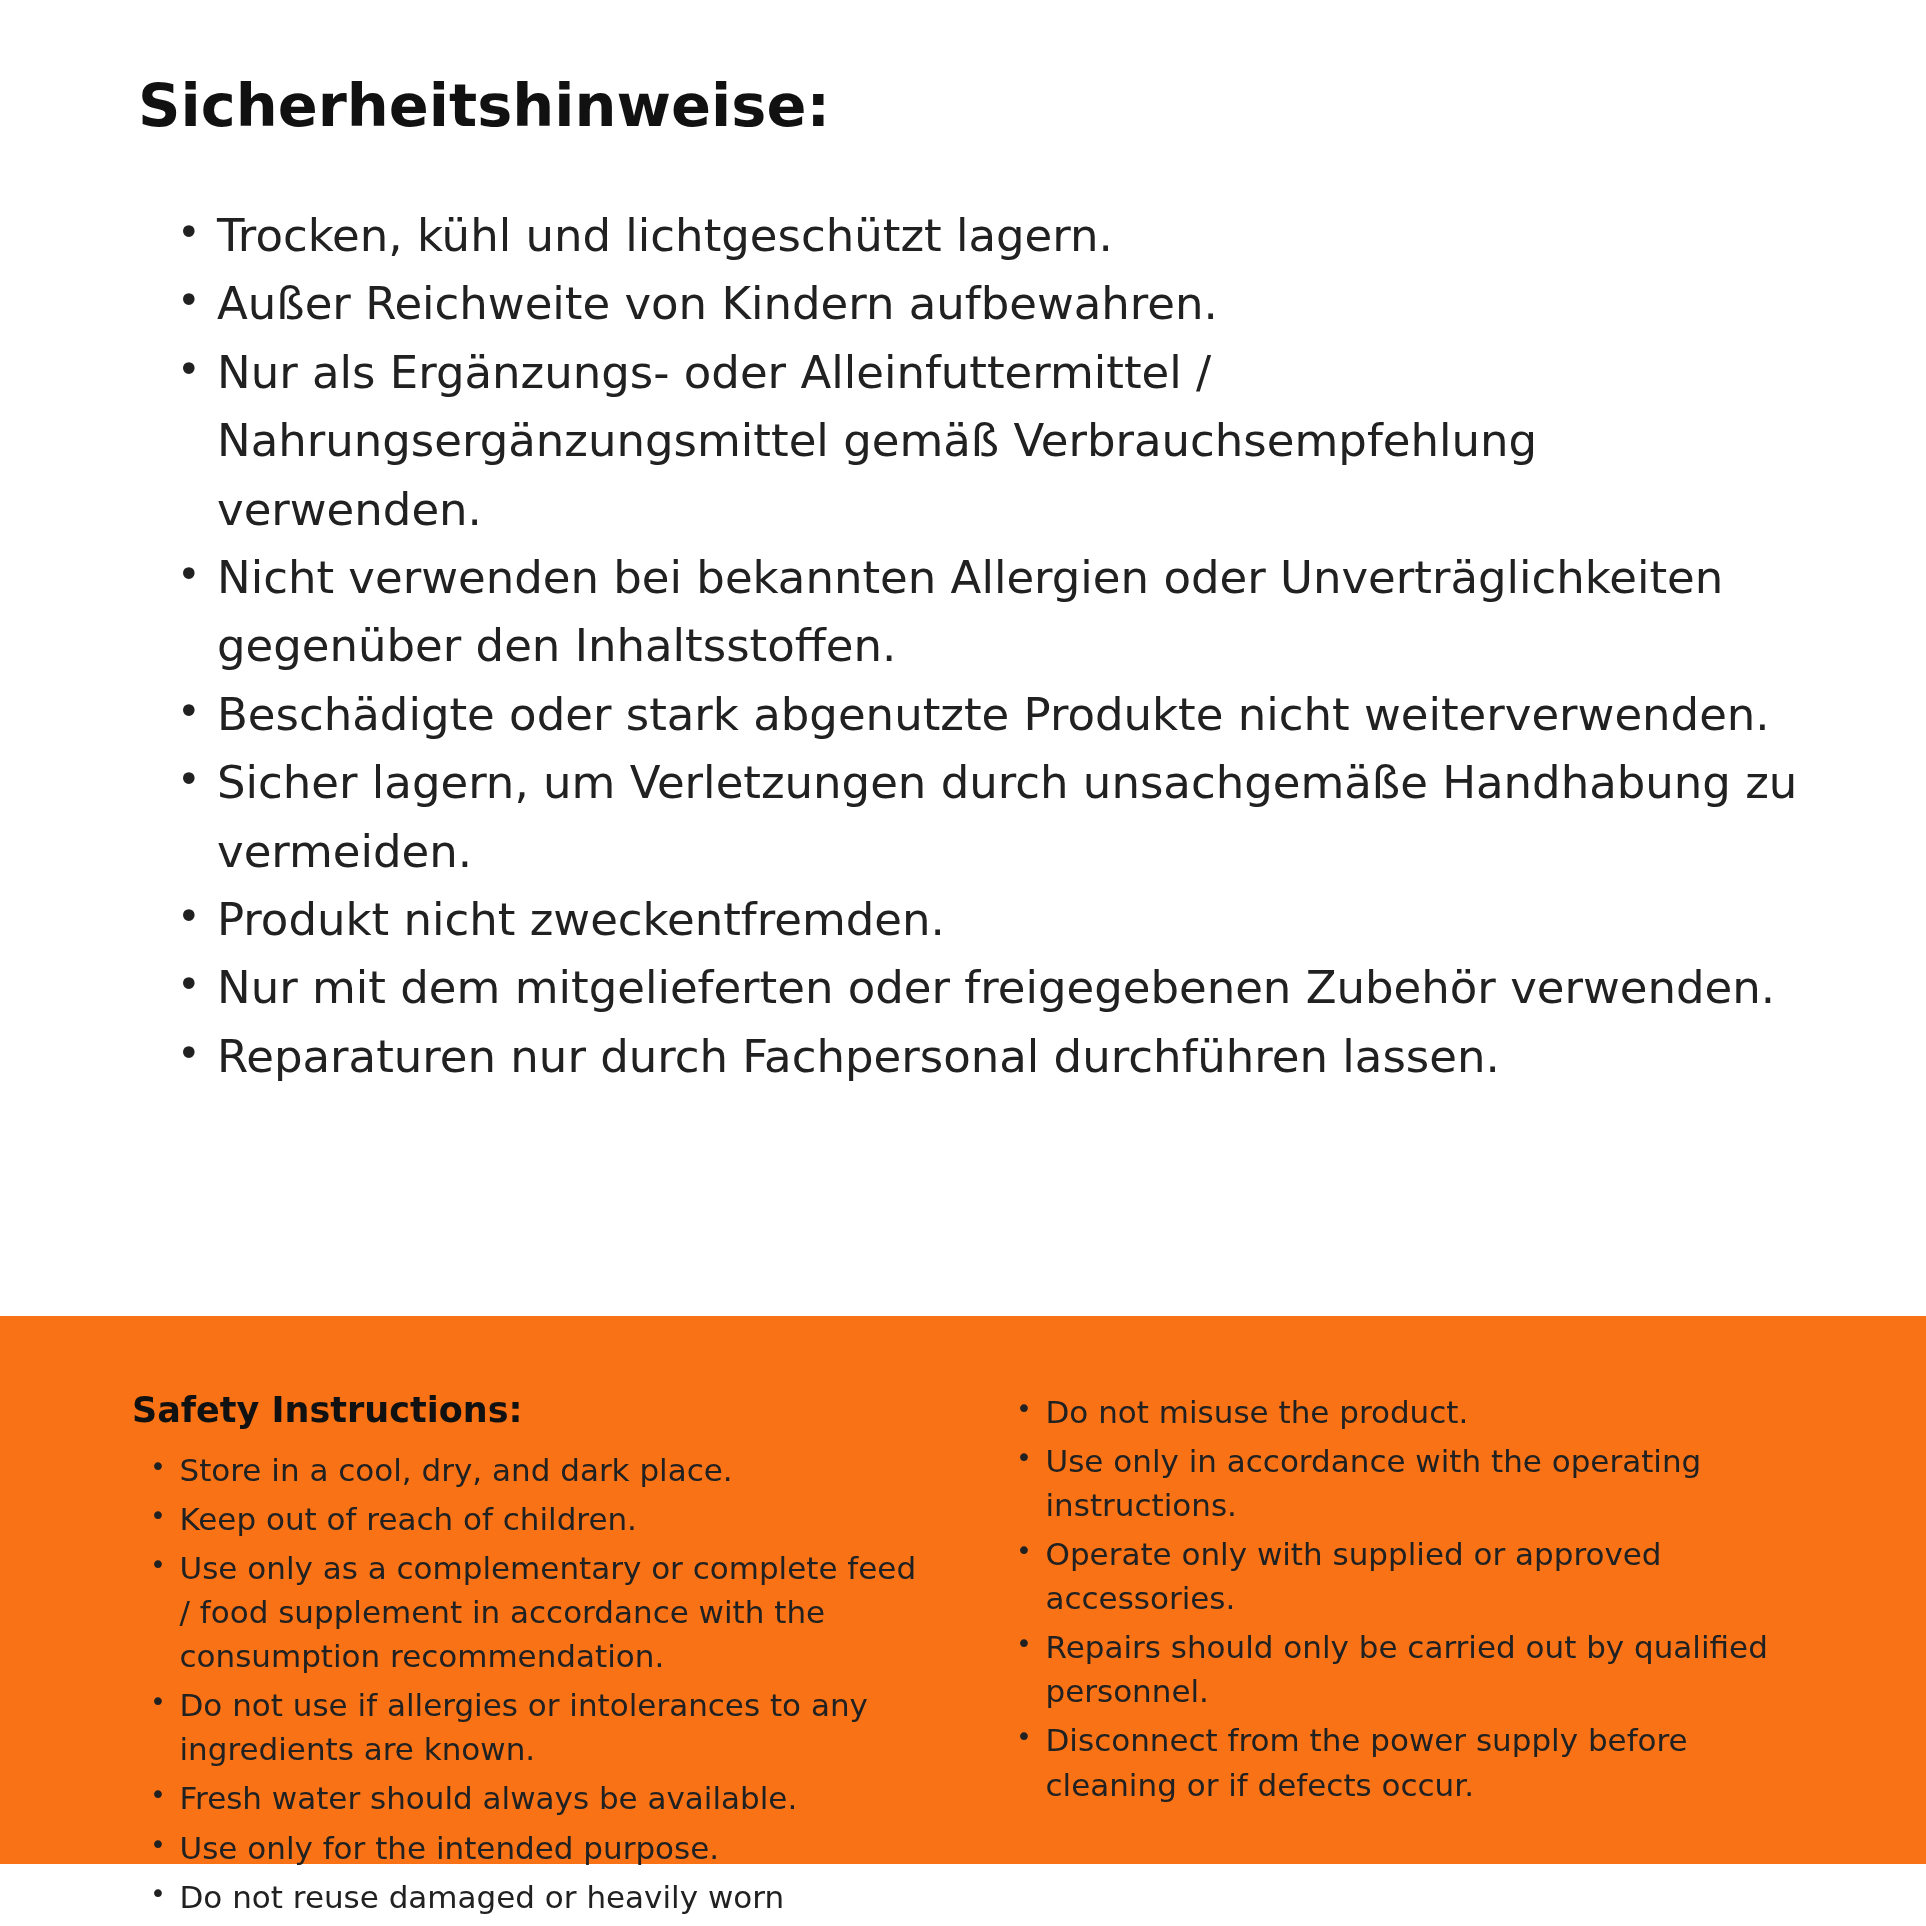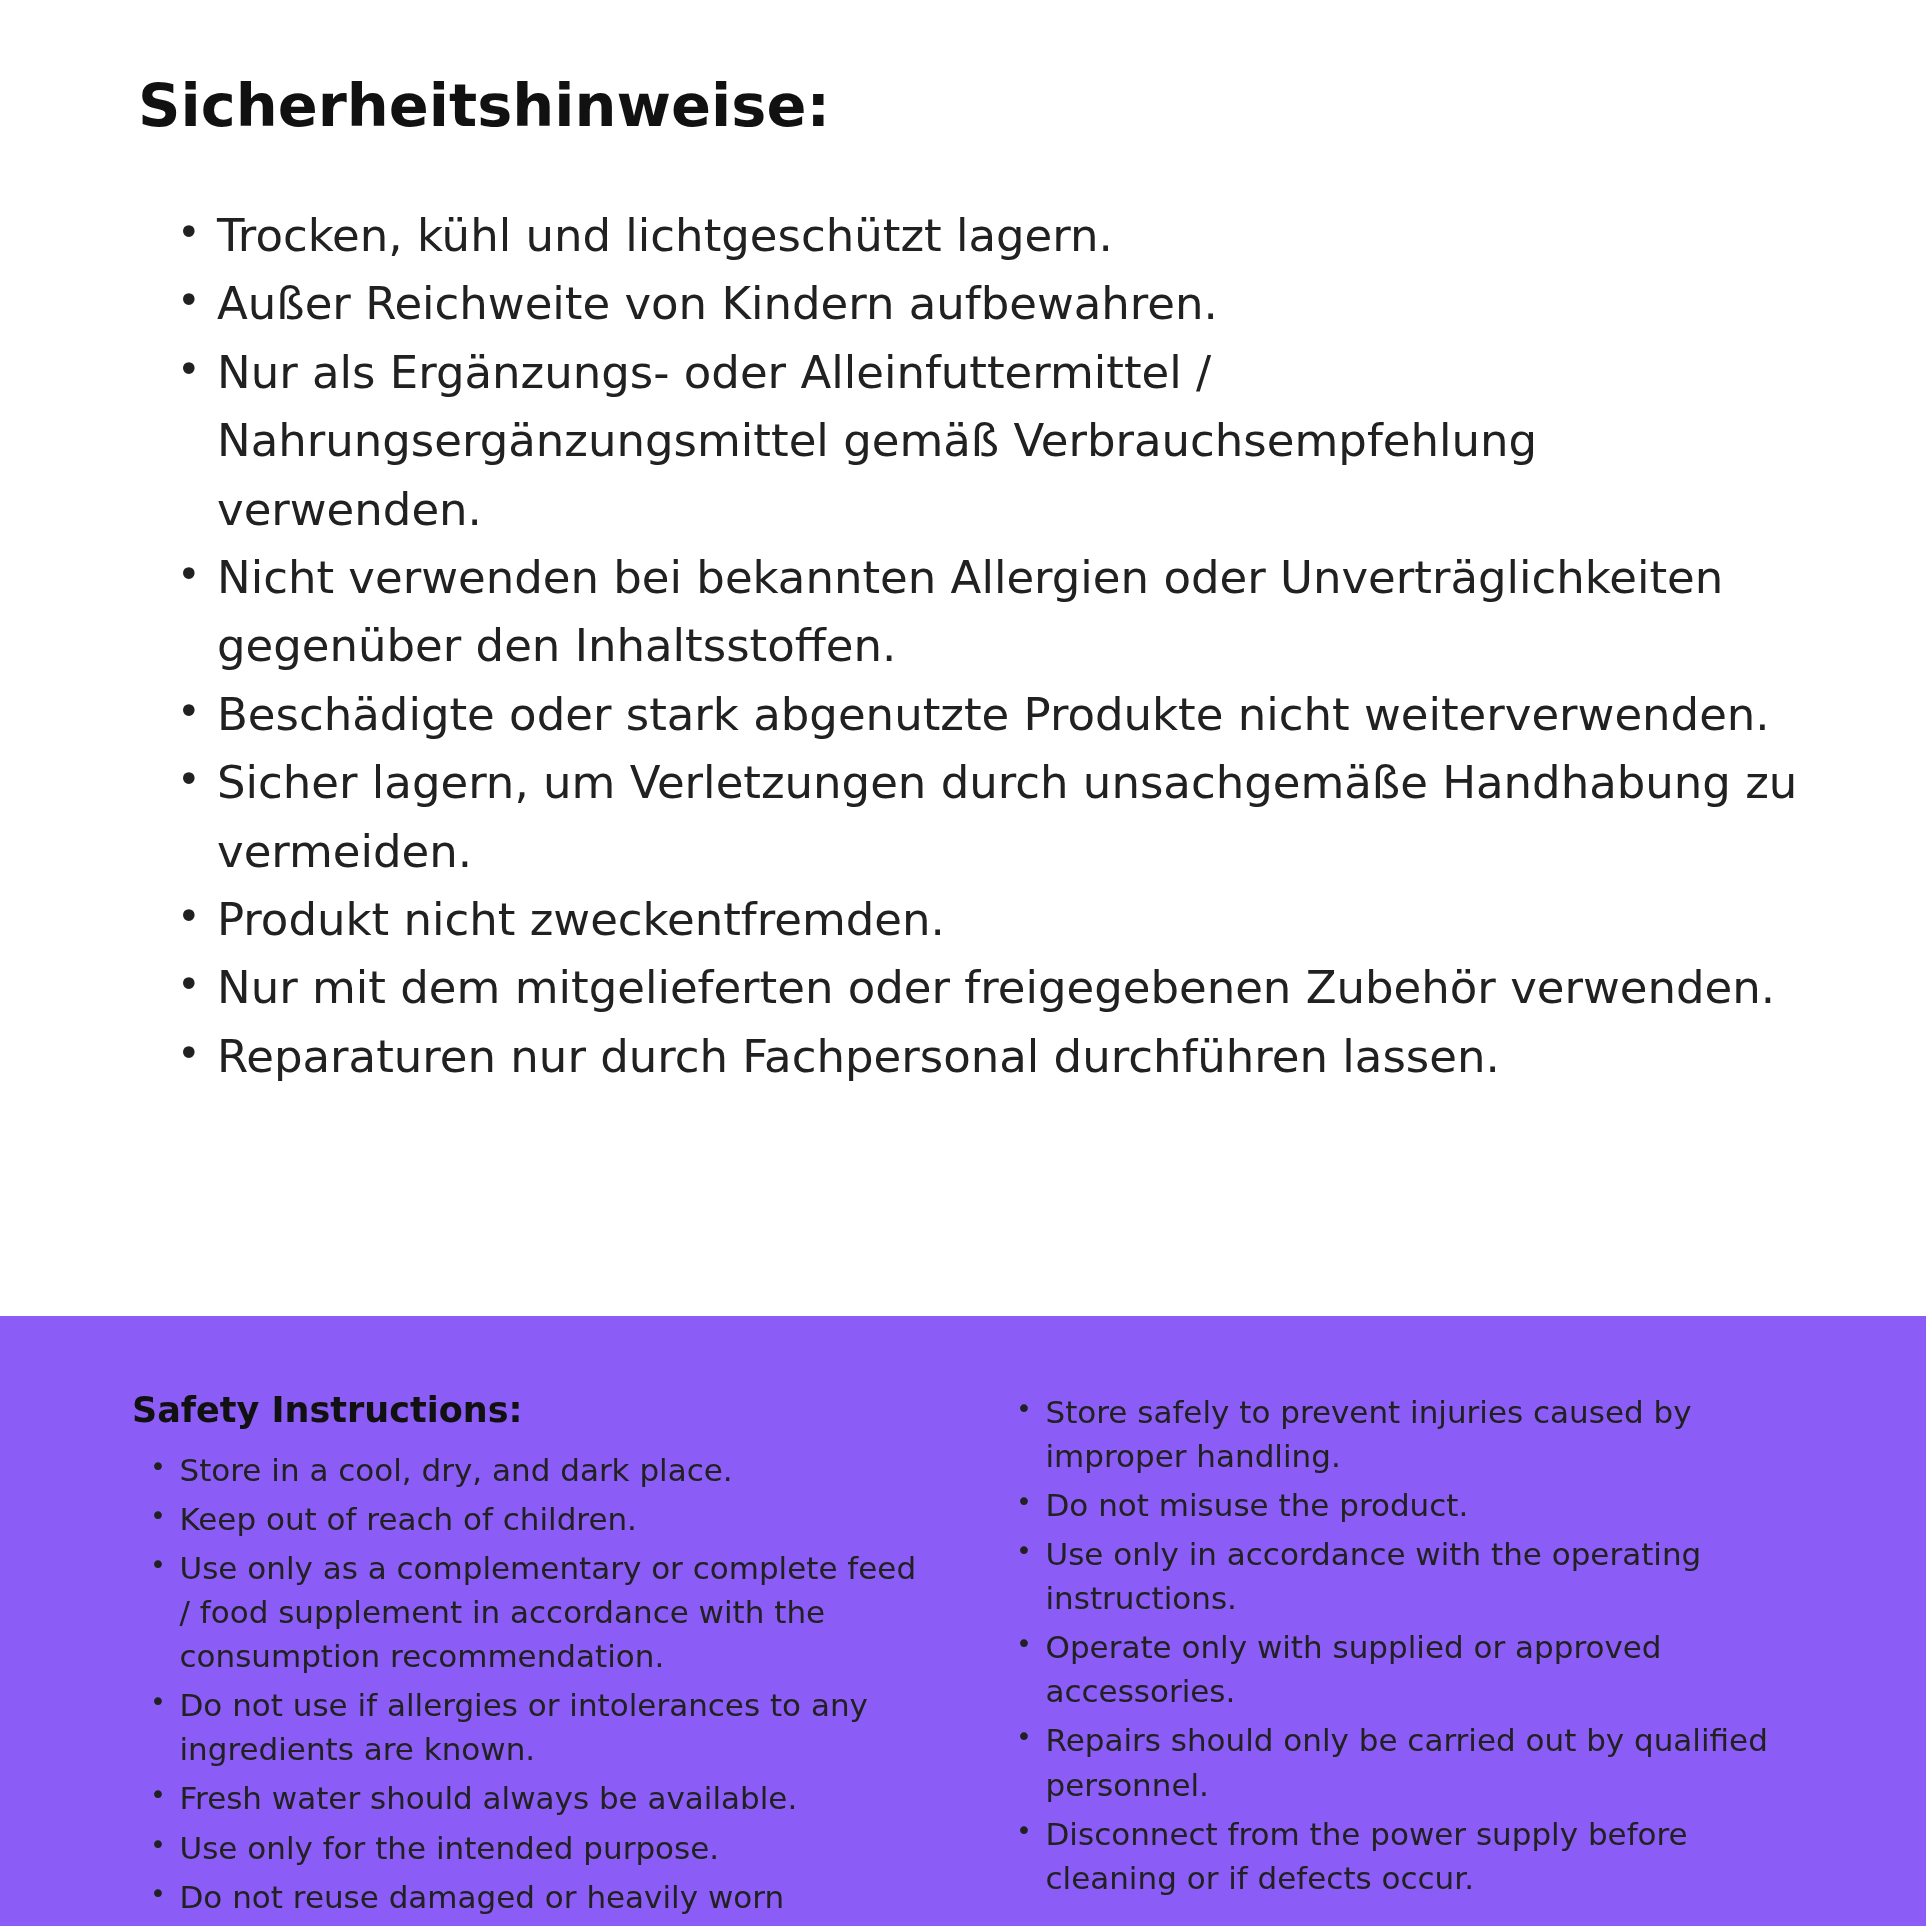--- a/index.html
+++ b/index.html
@@ -54,23 +54,23 @@
     top: 0;
     font-size: 40px;
   }
 
   
   .english-section {
     position: absolute;
     top: 1316px;
     left: 0;
     width: 100%;
-    height: 610px;
+    height: 548px;
     box-sizing: border-box;
-    background: #8b5cf6;
+    background: #f97316;
     padding: 74px 109px 0 132px;
     display: flex;
     gap: 83px;
   }
   .english-col {
     flex: 1 1 0;
     min-width: 0;
   }
   .english-section h2 {
     margin: 0 0 18px 0;
@@ -128,21 +128,20 @@
           <li>Keep out of reach of children.</li>
           <li>Use only as a complementary or complete feed / food supplement in accordance with the consumption recommendation.</li>
           <li>Do not use if allergies or intolerances to any ingredients are known.</li>
           <li>Fresh water should always be available.</li>
           <li>Use only for the intended purpose.</li>
           <li>Do not reuse damaged or heavily worn products.</li>
         </ul>
     </div>
     <div class="english-col right">
       <ul class="bullet-list">
-          <li>Store safely to prevent injuries caused by improper handling.</li>
           <li>Do not misuse the product.</li>
           <li>Use only in accordance with the operating instructions.</li>
           <li>Operate only with supplied or approved accessories.</li>
           <li>Repairs should only be carried out by qualified personnel.</li>
           <li>Disconnect from the power supply before cleaning or if defects occur.</li>
         </ul>
     </div>
   </section>
 
 </div>

